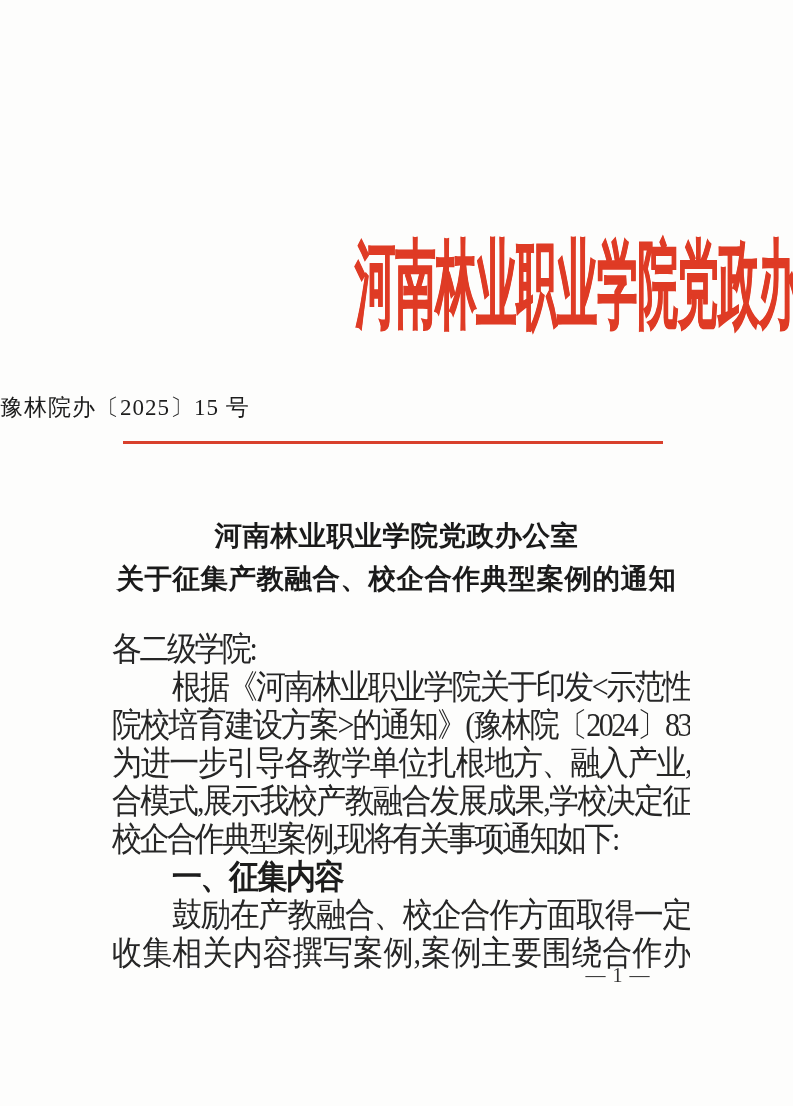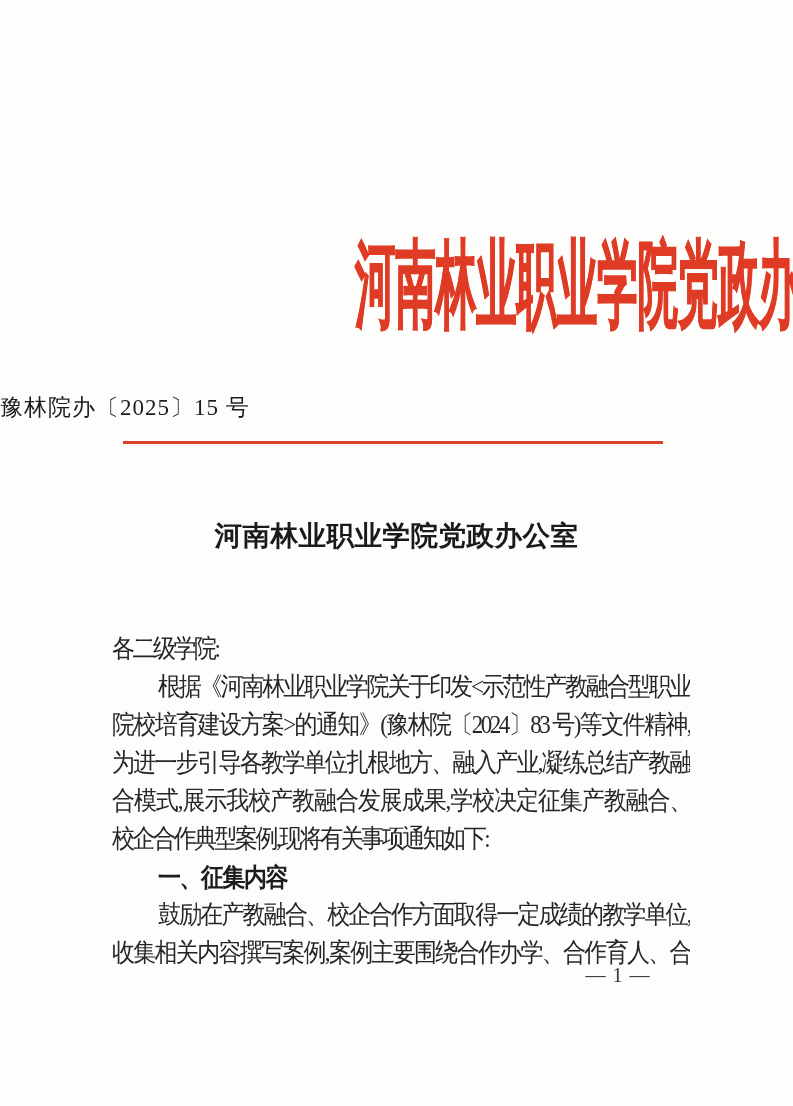--- a/index.html
+++ b/index.html
@@ -72,21 +72,21 @@
     line-height: 43px;
     letter-spacing: 0.5px;
   }
 
   
   .doc-body {
     position: absolute;
     top: 630px;
     left: 112px;
     width: 578px;
-    font-size: 23px;
+    font-size: 30px;
     color: #262626;
     letter-spacing: -2.5px;
   }
   .doc-body .line {
     height: 38px;
     line-height: 38px;
     white-space: nowrap;
     transform: scaleY(1.12);
     transform-origin: center left;
   }
@@ -126,20 +126,21 @@
   <div class="letterhead">
     <span class="letterhead-inner">河南林业职业学院党政办公室</span>
   </div>
 
   <div class="doc-number">豫林院办〔2025〕15 号</div>
 
   <div class="red-rule"></div>
 
   <div class="doc-title">
     <div>河南林业职业学院党政办公室</div>
+    <div>关于征集产教融合、校企合作典型案例的通知</div>
   </div>
 
   <div class="doc-body">
       <div class="line">各二级学院:</div>
       <div class="line indent justify">根据《河南林业职业学院关于印发&lt;示范性产教融合型职业</div>
       <div class="line justify">院校培育建设方案&gt;的通知》(豫林院〔2024〕83 号)等文件精神,</div>
       <div class="line justify">为进一步引导各教学单位扎根地方、融入产业,凝练总结产教融</div>
       <div class="line justify">合模式,展示我校产教融合发展成果,学校决定征集产教融合、</div>
       <div class="line">校企合作典型案例,现将有关事项通知如下:</div>
       <div class="line indent heading">一、征集内容</div>

